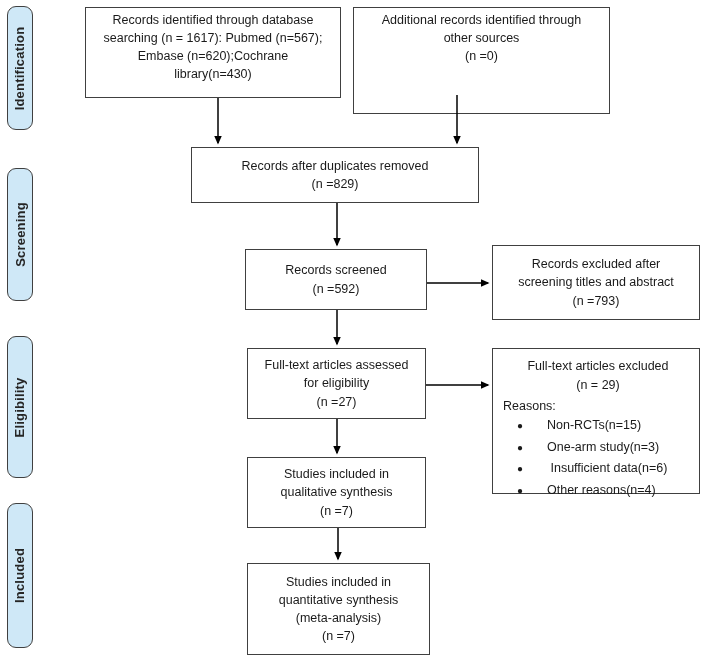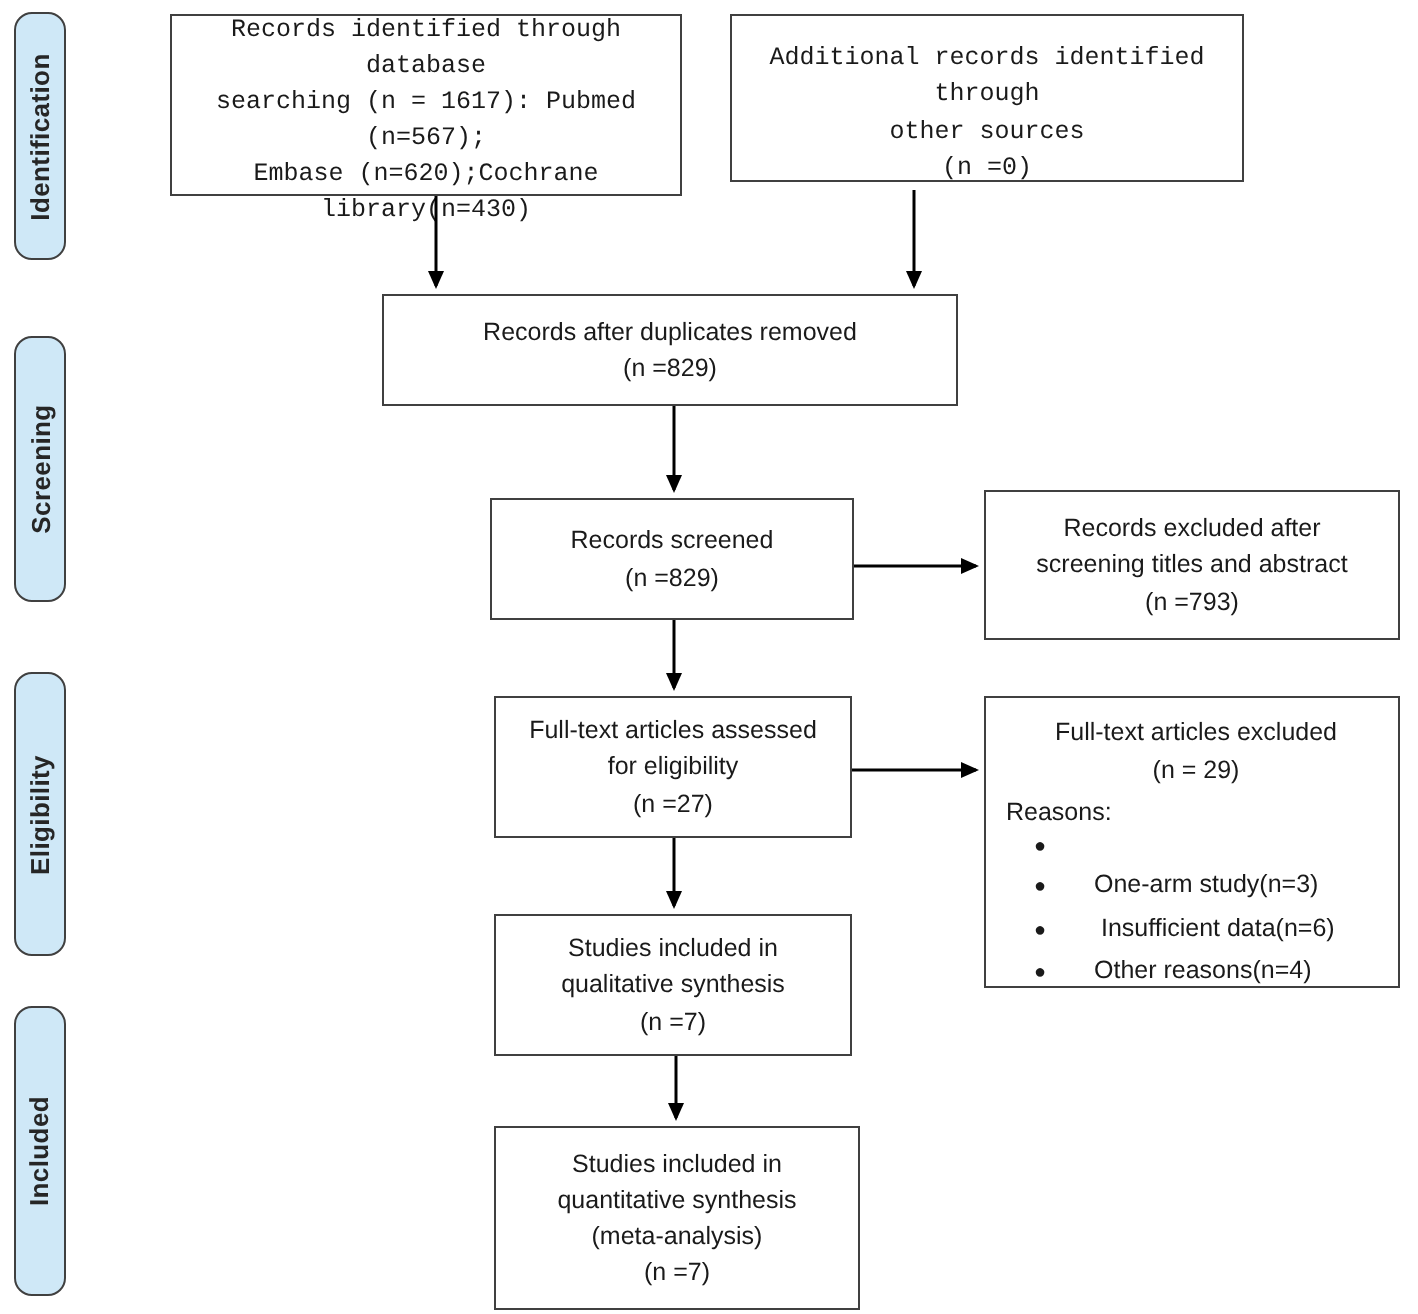--- a/index.html
+++ b/index.html
@@ -45,21 +45,21 @@
     align-items: center;
     color: #1a1a1a;
     font-size: 12.5px;
     line-height: 1.45;
     text-align: center;
   }
   .fbox .box-text {
     white-space: pre-line;
   }
   .v-center { justify-content: center; text-align: center; }
-  .v-top    { justify-content: center; padding-top: 15px; font-family: Liberation Mono, monospace; }
+  .v-top    { justify-content: flex-start; padding-top: 3px; }
   .reasons-box { align-items: stretch; text-align: left; padding: 8px 6px 4px 10px; }
   .reasons-box .box-title {
     white-space: pre-line;
     text-align: center;
     line-height: 1.5;
   }
   .reasons-box .reasons-label {
     margin-top: 2px;
     line-height: 1.5;
   }
@@ -100,54 +100,55 @@
     <span>Included</span>
   </div>
 
   <div class="fbox v-top" style="left:85px; top:7px; width:256px; height:91px;">
     <div class="box-text">Records identified through database
 searching (n = 1617): Pubmed (n=567);
 Embase (n=620);Cochrane
 library(n=430)</div>
   </div>
 
-  <div class="fbox v-top" style="left:353px; top:7px; width:257px; height:84px;margin-left:12px;">
+  <div class="fbox v-top" style="left:353px; top:7px; width:257px; height:107px;">
     <div class="box-text">Additional records identified through
 other sources
 (n =0)</div>
   </div>
 
   <div class="fbox v-center" style="left:191px; top:147px; width:288px; height:56px;">
     <div class="box-text">Records after duplicates removed
 (n =829)</div>
   </div>
 
   <div class="fbox v-center" style="left:245px; top:249px; width:182px; height:61px;">
     <div class="box-text">Records screened
-(n =829)</div>
+(n =592)</div>
   </div>
 
   <div class="fbox v-center" style="left:492px; top:245px; width:208px; height:75px;">
     <div class="box-text">Records excluded after
 screening titles and abstract
 (n =793)</div>
   </div>
 
   <div class="fbox v-center" style="left:247px; top:348px; width:179px; height:71px;">
     <div class="box-text">Full-text articles assessed
 for eligibility
 (n =27)</div>
   </div>
 
   <div class="fbox reasons-box" style="left:492px; top:348px; width:208px; height:146px;">
     <div class="box-title">Full-text articles excluded
 (n = 29)</div>
     <div class="reasons-label">Reasons:</div>
     <div class="reason-item">
       <span class="bullet">●</span>
+      <span>Non-RCTs(n=15)</span>
     </div>
     <div class="reason-item">
       <span class="bullet">●</span>
       <span>One-arm study(n=3)</span>
     </div>
     <div class="reason-item">
       <span class="bullet">●</span>
       <span> Insufficient data(n=6)</span>
     </div>
     <div class="reason-item">

